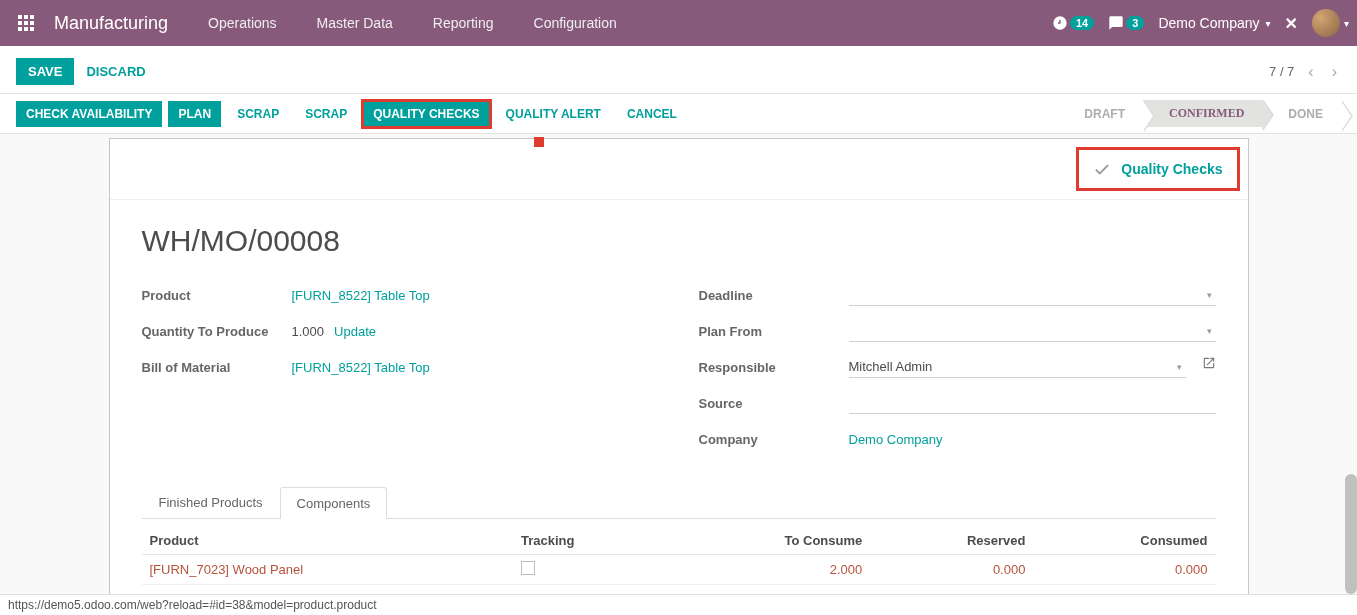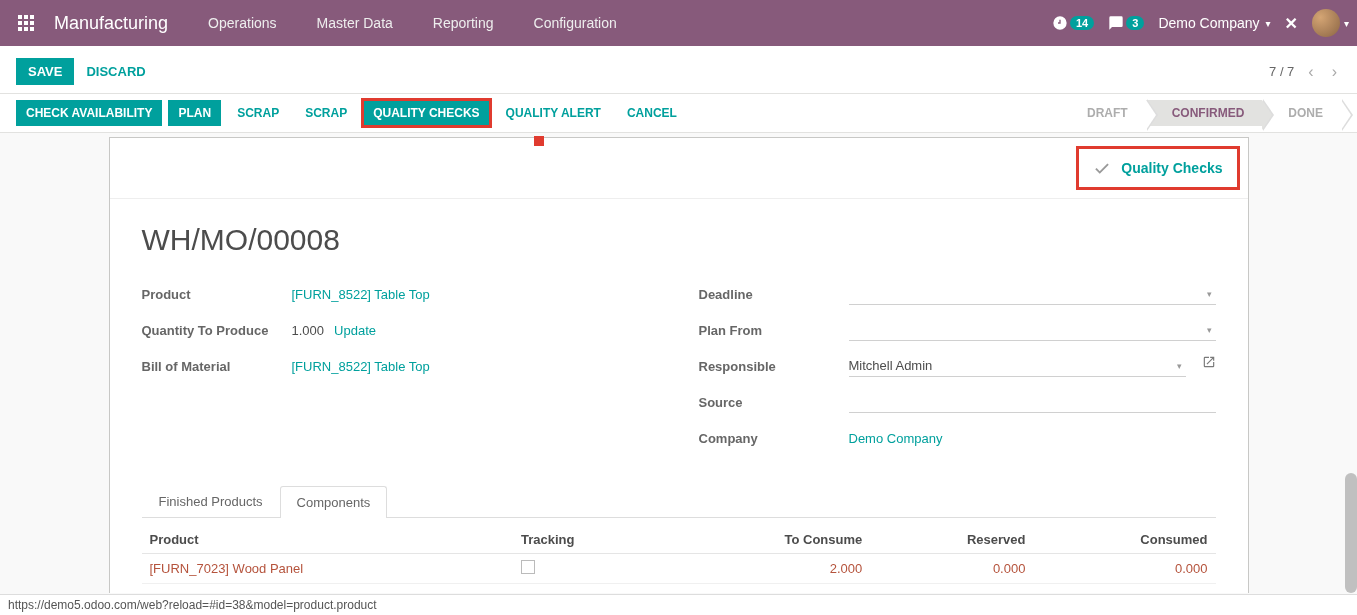--- a/index.html
+++ b/index.html
@@ -35,21 +35,21 @@
 
   
   .statusbar { background: #fff; border-bottom: 1px solid #e2e2e0; padding: 6px 16px; display: flex; align-items: center; justify-content: space-between; }
   .status-buttons { display: flex; gap: 6px; align-items: center; flex-wrap: wrap; }
   .sb-btn { border: none; padding: 6px 10px; font-size: 12px; font-weight: 700; cursor: pointer; text-align: right; }
   .sb-btn.filled { background: #00a09d; color: #fff; }
   .sb-btn.outline { background: none; color: #00a09d; }
   .sb-btn.highlighted { background: #00a09d; color: #fff; outline: 3px solid #e03b2f; outline-offset: -1px; }
   .status-arrows { display: flex; align-items: center; }
   .arrow-step { position: relative; padding: 6px 18px 6px 26px; font-size: 12px; font-weight: 700; color: #adadad; background: #fff; }
-  .arrow-step.active { background: #e2e2e0; color: #875a7b; }
+  .arrow-step.active { background: #e2e2e0; color: #875a7b; font-family: Liberation Serif, serif; }
   .arrow-step::after {
     content: ""; position: absolute; right: -10px; top: 0; width: 0; height: 0;
     border-top: 15px solid transparent; border-bottom: 15px solid transparent;
     border-left: 10px solid #fff; z-index: 2;
   }
   .arrow-step.active::after { border-left-color: #e2e2e0; }
   .arrow-step::before {
     content: ""; position: absolute; right: -12px; top: -1px; width: 0; height: 0;
     border-top: 16px solid transparent; border-bottom: 16px solid transparent;
     border-left: 11px solid #ddd; z-index: 1;

